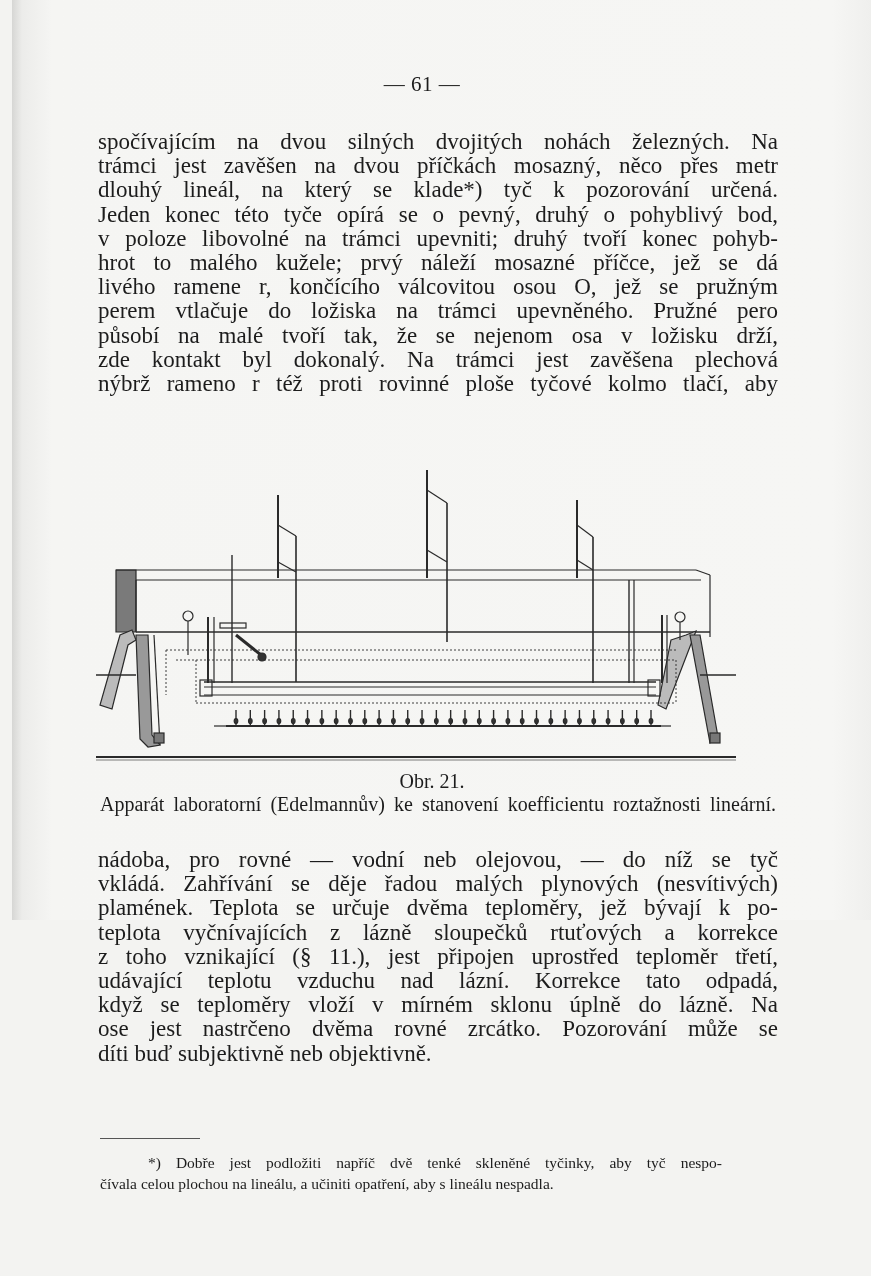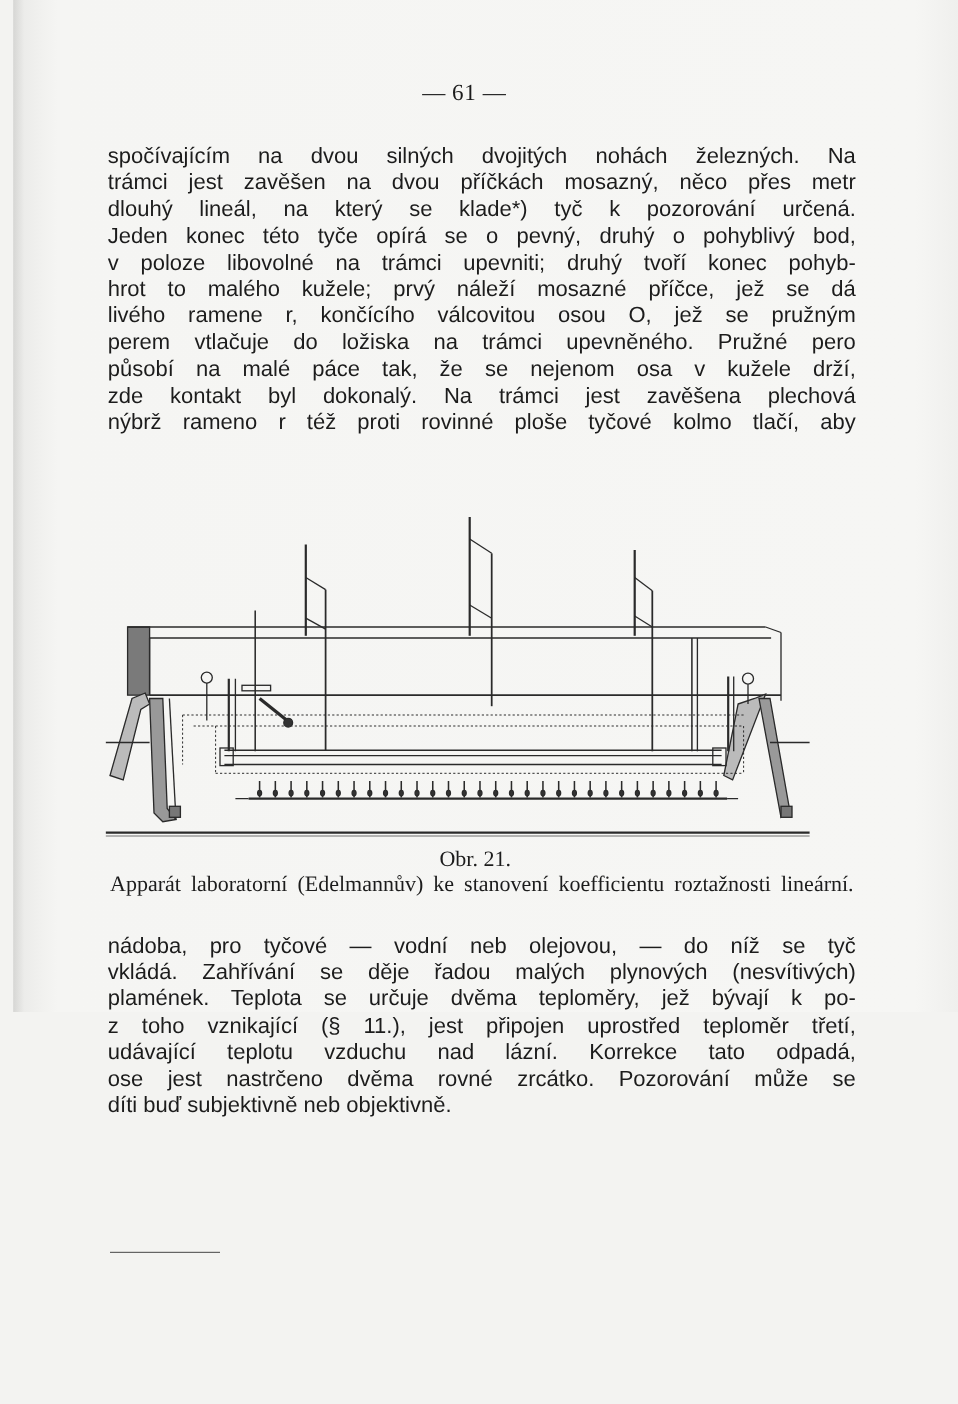--- a/index.html
+++ b/index.html
@@ -13,21 +13,21 @@
   .page {
     position: absolute; left: 12px; top: 0; width: 871px; height: 920px;
     background: linear-gradient(90deg, #d6d6d4 0px, #ececea 10px, #f5f5f3 40px, #f6f6f4 820px, #ededeb 871px);
   }
   .page-number {
     position: absolute; top: 72px; left: 0; width: 820px; text-align: center;
     font-family: "Liberation Serif", serif; font-size: 21px; letter-spacing: 0.5px;
   }
   .para {
     position: absolute; left: 86px; width: 680px;
-    font-family: Liberation Sans, sans-serif; font-size: 20px;
+    font-family: Liberation Serif, serif; font-size: 23px;
   }
   .para .line {
     display: block; height: 24.2px; line-height: 24.2px; white-space: nowrap;
     text-align: justify; text-align-last: justify;
   }
   .para .line.last { text-align-last: left; }
   #para1 { top: 130px; }
   #para2 { top: 848px; }
   .figure {
     position: absolute; left: 84px; top: 455px; width: 676px; height: 310px;
@@ -62,21 +62,21 @@
 
   <div class="para" id="para1">
     <span class="line">spočívajícím na dvou silných dvojitých nohách železných. Na</span>
     <span class="line">trámci jest zavěšen na dvou příčkách mosazný, něco přes metr</span>
     <span class="line">dlouhý lineál, na který se klade*) tyč k pozorování určená.</span>
     <span class="line">Jeden konec této tyče opírá se o pevný, druhý o pohyblivý bod,</span>
     <span class="line">v poloze libovolné na trámci upevniti; druhý tvoří konec pohyb-</span>
     <span class="line">hrot to malého kužele; prvý náleží mosazné příčce, jež se dá</span>
     <span class="line">livého ramene r, končícího válcovitou osou O, jež se pružným</span>
     <span class="line">perem vtlačuje do ložiska na trámci upevněného. Pružné pero</span>
-    <span class="line">působí na malé páce tak, že se nejenom osa v kužele drží,</span>
+    <span class="line">působí na malé tvoří tak, že se nejenom osa v ložisku drží,</span>
     <span class="line">zde kontakt byl dokonalý. Na trámci jest zavěšena plechová</span>
     <span class="line">nýbrž rameno r též proti rovinné ploše tyčové kolmo tlačí, aby</span>
   </div>
 
   <div class="figure">
     <svg viewBox="0 0 676 310" stroke="#2a2a2a" fill="none" stroke-width="1.2">
 
       <line x1="0" y1="302" x2="640" y2="302" stroke-width="2"></line>
       <line x1="0" y1="305" x2="640" y2="305" stroke-width="0.6"></line>
 
@@ -286,24 +286,30 @@
       <line x1="130" y1="271" x2="565" y2="271" stroke-width="2"></line>
       <line x1="118" y1="271" x2="130" y2="271"></line>
       <line x1="565" y1="271" x2="575" y2="271"></line>
     </svg>
   </div>
 
   <div class="caption-num">Obr. 21.</div>
   <div class="caption-text">Apparát laboratorní (Edelmannův) ke stanovení koefficientu roztažnosti lineární.</div>
 
   <div class="para" id="para2">
-    <span class="line">nádoba, pro tyčové — vodní neb olejovou, — do níž se tyč</span>
+    <span class="line">nádoba, pro rovné — vodní neb olejovou, — do níž se tyč</span>
     <span class="line">vkládá. Zahřívání se děje řadou malých plynových (nesvítivých)</span>
     <span class="line">plamének. Teplota se určuje dvěma teploměry, jež bývají k po-</span>
+    <span class="line">teplota vyčnívajících z lázně sloupečků rtuťových a korrekce</span>
     <span class="line">z toho vznikající (§ 11.), jest připojen uprostřed teploměr třetí,</span>
     <span class="line">udávající teplotu vzduchu nad lázní. Korrekce tato odpadá,</span>
+    <span class="line">když se teploměry vloží v mírném sklonu úplně do lázně. Na</span>
     <span class="line">ose jest nastrčeno dvěma rovné zrcátko. Pozorování může se</span>
     <span class="line last">díti buď subjektivně neb objektivně.</span>
   </div>
 
   <div class="footnote-rule"></div>
+  <div class="footnote">
+    <span class="line first">*) Dobře jest podložiti napříč dvě tenké skleněné tyčinky, aby tyč nespo-</span>
+    <span class="line last">čívala celou plochou na lineálu, a učiniti opatření, aby s lineálu nespadla.</span>
+  </div>
 
 </div>
 
 </body></html>

